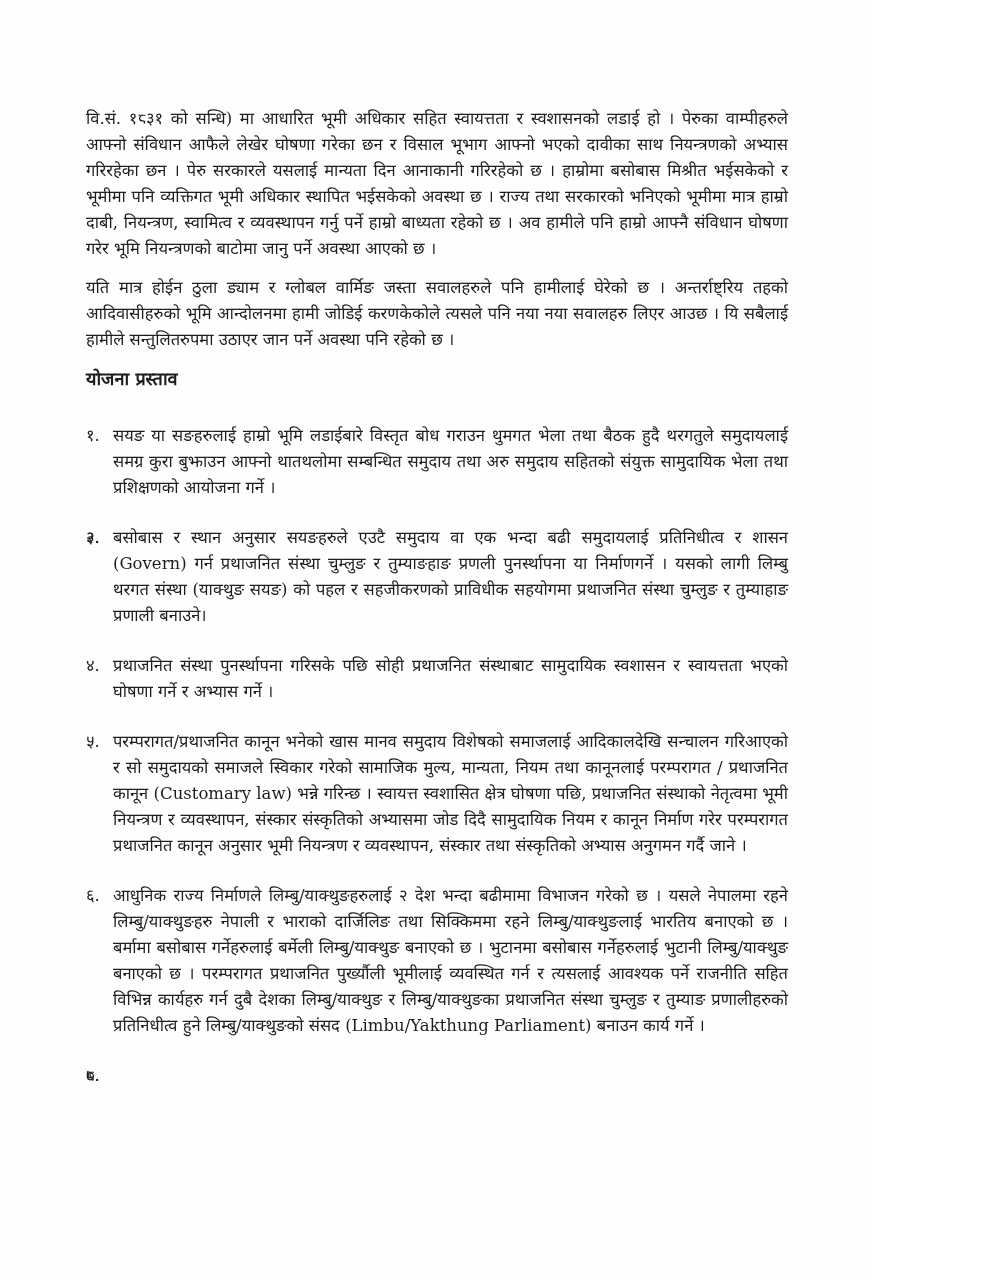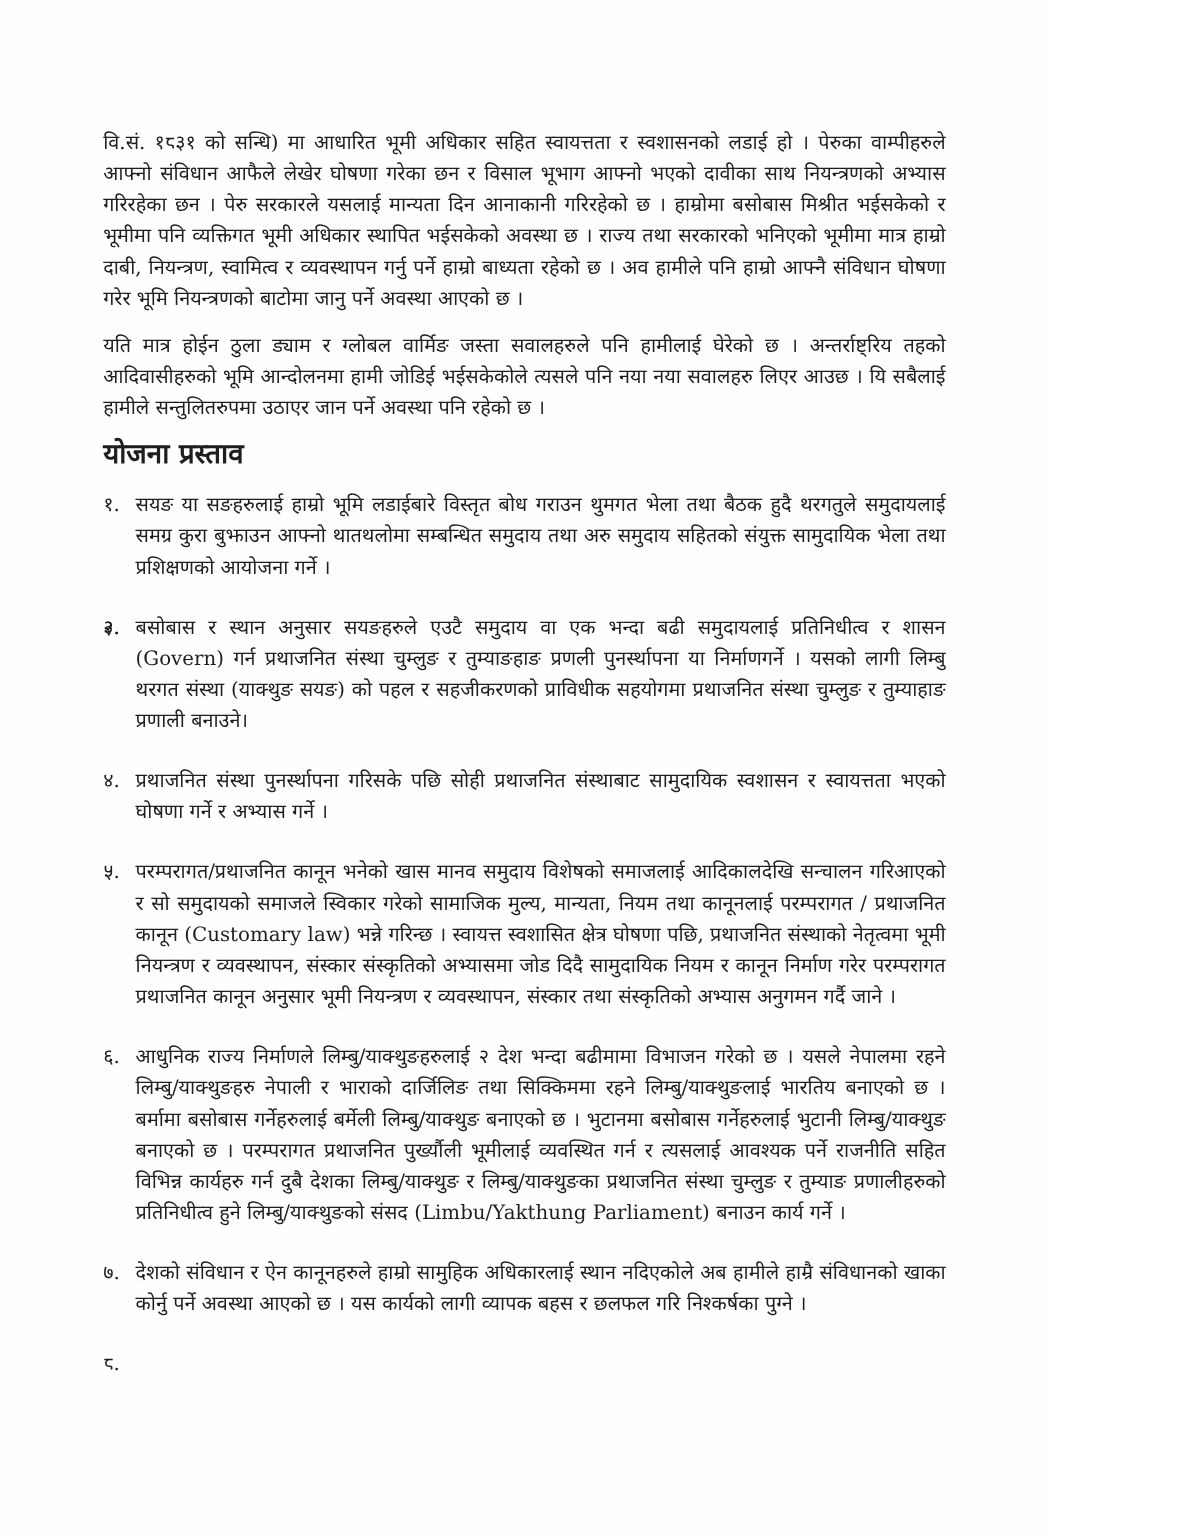--- a/index.html
+++ b/index.html
@@ -22,22 +22,22 @@
   .content {
     padding: 106px 84px 40px 86px;
     box-sizing: border-box;
   }
   .para {
     margin: 0 0 13px 0;
     text-align: justify;
   }
   .heading {
     font-weight: bold;
-    font-size: 23px;
-    margin: 10px 0 16px 0;
+    font-size: 18px;
+    margin: 10px 0 31px 0;
   }
   .list {
     margin: 0;
   }
   .item {
     position: relative;
     padding-left: 27px;
     text-align: justify;
     margin-bottom: 24px;
   }
@@ -53,21 +53,21 @@
     font-weight: normal;
   }
 </style>
 </head>
 <body>
 
 <div class="page">
   <div class="content">
 
     <p class="para">वि.सं. १८३१ को सन्धि) मा आधारित भूमी अधिकार सहित स्वायत्तता र स्वशासनको लडाई हो । पेरुका वाम्पीहरुले आफ्नो संविधान आफैले लेखेर घोषणा गरेका छन र विसाल भूभाग आफ्नो भएको दावीका साथ नियन्त्रणको अभ्यास गरिरहेका छन । पेरु सरकारले यसलाई मान्यता दिन आनाकानी गरिरहेको छ । हाम्रोमा बसोबास मिश्रीत भईसकेको र भूमीमा पनि व्यक्तिगत भूमी अधिकार स्थापित भईसकेको अवस्था छ । राज्य तथा सरकारको भनिएको भूमीमा मात्र हाम्रो दाबी, नियन्त्रण, स्वामित्व र व्यवस्थापन गर्नु पर्ने हाम्रो बाध्यता रहेको छ । अव हामीले पनि हाम्रो आफ्नै संविधान घोषणा गरेर भूमि नियन्त्रणको बाटोमा जानु पर्ने अवस्था आएको छ ।</p>
-    <p class="para">यति मात्र होईन ठुला ड्याम र ग्लोबल वार्मिङ जस्ता सवालहरुले पनि हामीलाई घेरेको छ । अन्तर्राष्ट्रिय तहको आदिवासीहरुको भूमि आन्दोलनमा हामी जोडिई भईसकेकोले त्यसले पनि नया नया सवालहरु लिएर आउछ । यि सबैलाई हामीले सन्तुलितरुपमा उठाएर जान पर्ने अवस्था पनि रहेको छ ।</p>
+    <p class="para">यति मात्र होईन ठुला ड्याम र ग्लोबल वार्मिङ जस्ता सवालहरुले पनि हामीलाई घेरेको छ । अन्तर्राष्ट्रिय तहको आदिवासीहरुको भूमि आन्दोलनमा हामी जोडिई करणकेकोले त्यसले पनि नया नया सवालहरु लिएर आउछ । यि सबैलाई हामीले सन्तुलितरुपमा उठाएर जान पर्ने अवस्था पनि रहेको छ ।</p>
 
     <div class="heading">योजना प्रस्ताव</div>
 
     <div class="list">
 
       <div class="item">
         <span class="num">१.</span>
         <span><b class="lead"></b><span>सयङ या सङहरुलाई हाम्रो भूमि लडाईबारे विस्तृत बोध गराउन थुमगत भेला तथा बैठक हुदै थरगतुले समुदायलाई समग्र कुरा बुझाउन आफ्नो थातथलोमा सम्बन्धित समुदाय तथा अरु समुदाय सहितको संयुक्त सामुदायिक भेला तथा प्रशिक्षणको आयोजना गर्ने ।</span></span>
       </div>
 
@@ -90,21 +90,20 @@
         <span><b class="lead">परम्परागत/प्रथाजनित कानून</b><span> भनेको खास मानव समुदाय विशेषको समाजलाई आदिकालदेखि सन्चालन गरिआएको र सो समुदायको समाजले स्विकार गरेको सामाजिक मुल्य, मान्यता, नियम तथा कानूनलाई परम्परागत / प्रथाजनित कानून (Customary law) भन्ने गरिन्छ । स्वायत्त स्वशासित क्षेत्र घोषणा पछि, प्रथाजनित संस्थाको नेतृत्वमा भूमी नियन्त्रण र व्यवस्थापन, संस्कार संस्कृतिको अभ्यासमा जोड दिदै सामुदायिक नियम र कानून निर्माण गरेर परम्परागत प्रथाजनित कानून अनुसार भूमी नियन्त्रण र व्यवस्थापन, संस्कार तथा संस्कृतिको अभ्यास अनुगमन गर्दै जाने ।</span></span>
       </div>
 
       <div class="item">
         <span class="num">६.</span>
         <span><b class="lead"></b><span>आधुनिक राज्य निर्माणले लिम्बु/याक्थुङहरुलाई २ देश भन्दा बढीमामा विभाजन गरेको छ । यसले नेपालमा रहने लिम्बु/याक्थुङहरु नेपाली र भाराको दार्जिलिङ तथा सिक्किममा रहने लिम्बु/याक्थुङलाई भारतिय बनाएको छ । बर्मामा बसोबास गर्नेहरुलाई बर्मेली लिम्बु/याक्थुङ बनाएको छ । भुटानमा बसोबास गर्नेहरुलाई भुटानी लिम्बु/याक्थुङ बनाएको छ । परम्परागत प्रथाजनित पुर्ख्यौली भूमीलाई व्यवस्थित गर्न र त्यसलाई आवश्यक पर्ने राजनीति सहित विभिन्न कार्यहरु गर्न दुबै देशका लिम्बु/याक्थुङ र लिम्बु/याक्थुङका प्रथाजनित संस्था चुम्लुङ र तुम्याङ प्रणालीहरुको प्रतिनिधीत्व हुने लिम्बु/याक्थुङको संसद (Limbu/Yakthung Parliament) बनाउन कार्य गर्ने ।</span></span>
       </div>
 
       <div class="item">
         <span class="num">७.</span>
-        <span><b class="lead"></b><span>देशको संविधान र ऐन कानूनहरुले हाम्रो सामुहिक अधिकारलाई स्थान नदिएकोले अब हामीले हाम्रै संविधानको खाका कोर्नु पर्ने अवस्था आएको छ । यस कार्यको लागी व्यापक बहस र छलफल गरि निश्कर्षका पुग्ने ।</span></span>
       </div>
 
       <div class="item">
         <span class="num">८.</span>
       </div>
 
     </div>
   </div>
 </div>
 

